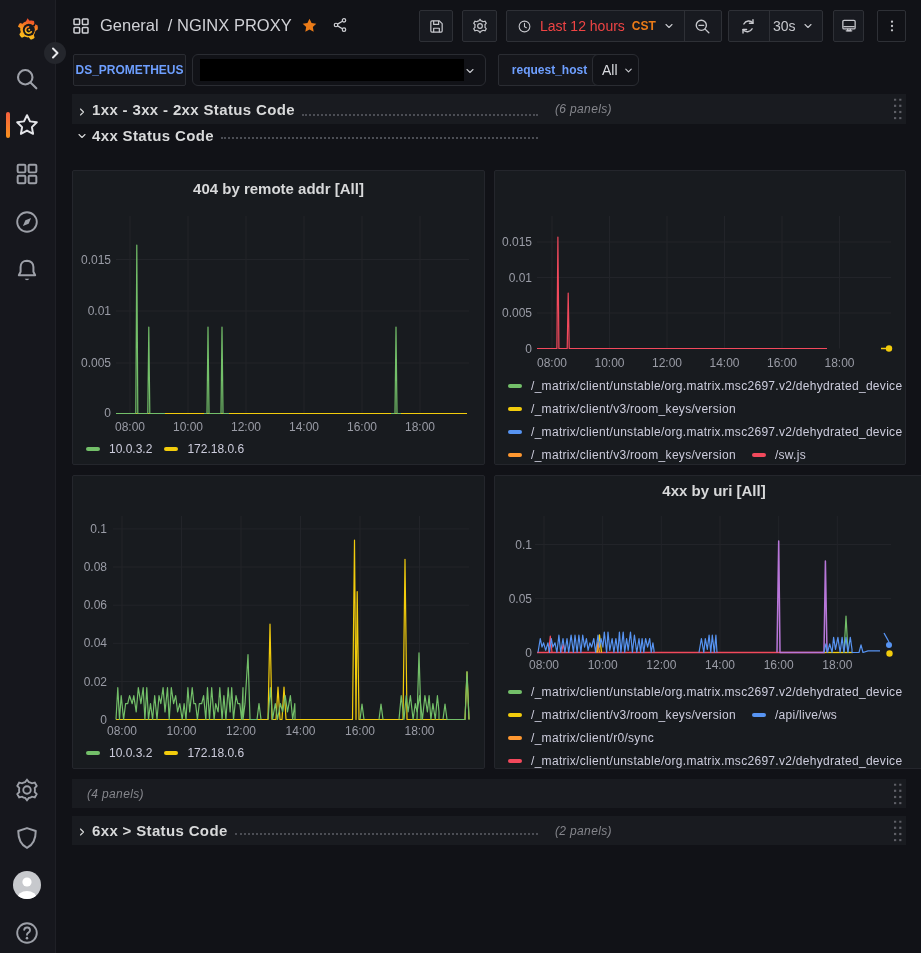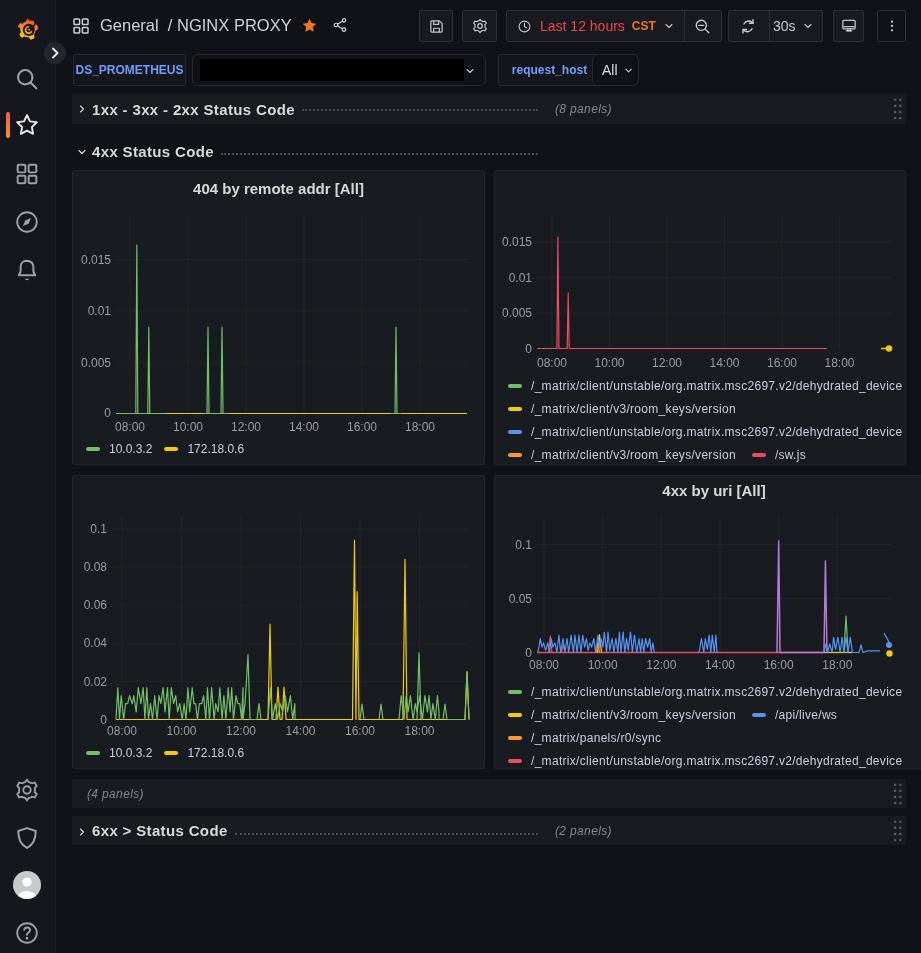--- a/index.html
+++ b/index.html
@@ -208,43 +208,43 @@
  <div class="vlabel" style="left:442px;width:103px;justify-content:center">request_host</div>
  <div class="vinput" style="left:536px;width:47px;display:flex;align-items:center;padding-left:9px">
    <span style="color:#d9dadf;font-size:14px">All</span>
    <svg width="11" height="11" viewBox="0 0 24 24" fill="none" stroke="#c7c8cd" stroke-width="2.4" style="margin-left:5px">
         <path d="M6 9 L12 15 L18 9" stroke-linecap="round" stroke-linejoin="round"></path>
       </svg>
  </div>
 </div>
 
 <div class="rowhdr" style="top:94px;height:30px;background:#191b20;">
- <div style="width:468px;display:flex;align-items:flex-start">
+ <div style="width:468px;display:flex;align-items:flex-end">
       <span class="chev" style="display:flex;justify-content:center">
         <svg width="12" height="12" viewBox="0 0 24 24" fill="none" stroke="#d8d9da" stroke-width="2.2" style="margin:2px 0 0 0">
           <path d="M9 6 L15 12 L9 18" stroke-linecap="round" stroke-linejoin="round"></path>
         </svg>
       </span>
       <span style="white-space:nowrap">1xx - 3xx - 2xx Status Code</span>
       <span class="dots"></span>
     </div>
-    <span class="pcount">(8 panels)</span>
+    <span class="pcount">(6 panels)</span>
     <svg class="handle" width="8" height="21" viewBox="0 0 8 21">
       <rect x="0" y="0" width="2.2" height="2.2" fill="#5e5f66"></rect>
       <rect x="5.2" y="0" width="2.2" height="2.2" fill="#5e5f66"></rect>
       <rect x="0" y="6.2" width="2.2" height="2.2" fill="#5e5f66"></rect>
       <rect x="5.2" y="6.2" width="2.2" height="2.2" fill="#5e5f66"></rect>
       <rect x="0" y="12.4" width="2.2" height="2.2" fill="#5e5f66"></rect>
       <rect x="5.2" y="12.4" width="2.2" height="2.2" fill="#5e5f66"></rect>
       <rect x="0" y="18.6" width="2.2" height="2.2" fill="#5e5f66"></rect>
       <rect x="5.2" y="18.6" width="2.2" height="2.2" fill="#5e5f66"></rect>
     </svg>
 </div>
 
-<div class="rowhdr" style="top:136px;height:30px;">
+<div class="rowhdr" style="top:120px;height:30px;">
  <div style="width:468px;display:flex;align-items:center">
       <span class="chev" style="display:flex;justify-content:center">
         <svg width="12" height="12" viewBox="0 0 24 24" fill="none" stroke="#d8d9da" stroke-width="2.2" style="margin:2px 0 0 0">
           <path d="M6 9 L12 15 L18 9" stroke-linecap="round" stroke-linejoin="round"></path>
         </svg>
       </span>
       <span style="white-space:nowrap">4xx Status Code</span>
       <span class="dots"></span>
     </div>
 </div>
@@ -454,20 +454,20 @@
         <span>/_matrix/client/unstable/org.matrix.msc2697.v2/dehydrated_device</span>
       </div>
       <div class="lrow">
         <span class="sw" style="background:#F2CC0C;margin-left:0px"></span>
         <span>/_matrix/client/v3/room_keys/version</span>
         <span class="sw" style="background:#5794F2;margin-left:16px"></span>
         <span>/api/live/ws</span>
       </div>
       <div class="lrow">
         <span class="sw" style="background:#FF9830;margin-left:0px"></span>
-        <span>/_matrix/panels/r0/sync</span>
+        <span>/_matrix/client/r0/sync</span>
       </div>
       <div class="lrow">
         <span class="sw" style="background:#F2495C;margin-left:0px"></span>
         <span>/_matrix/client/unstable/org.matrix.msc2697.v2/dehydrated_device</span>
       </div>
     </div>
 </div>
 
 </body></html>

